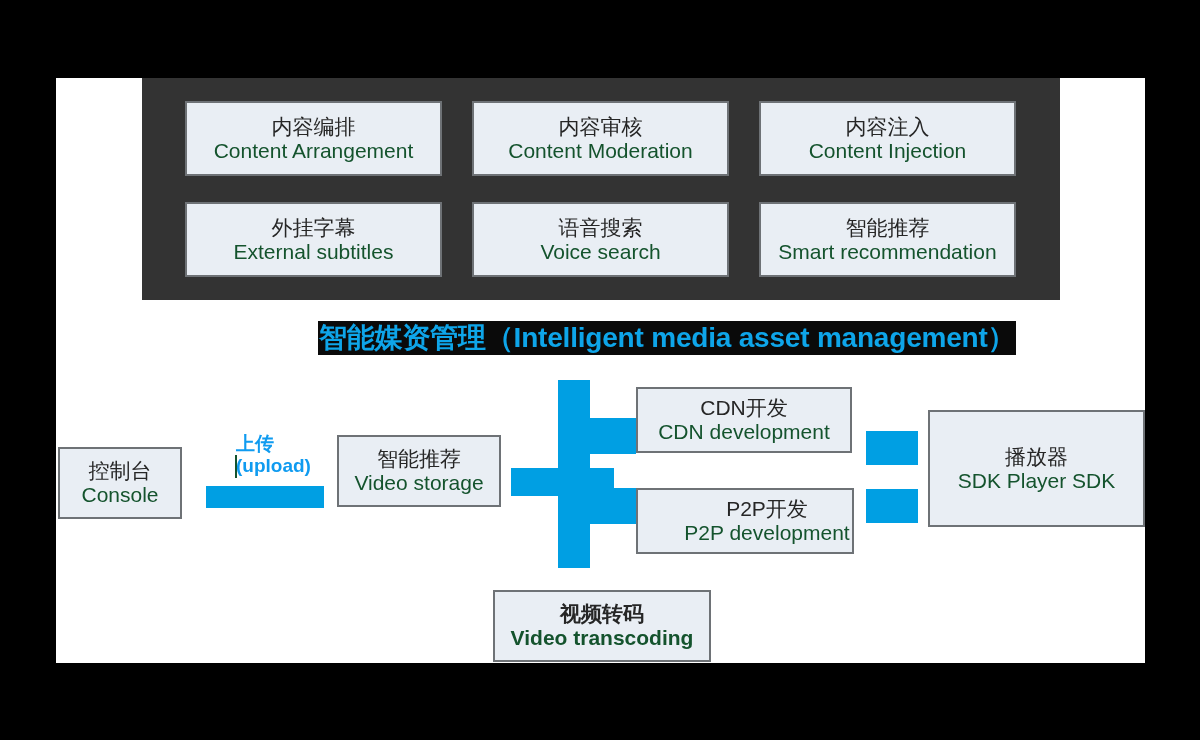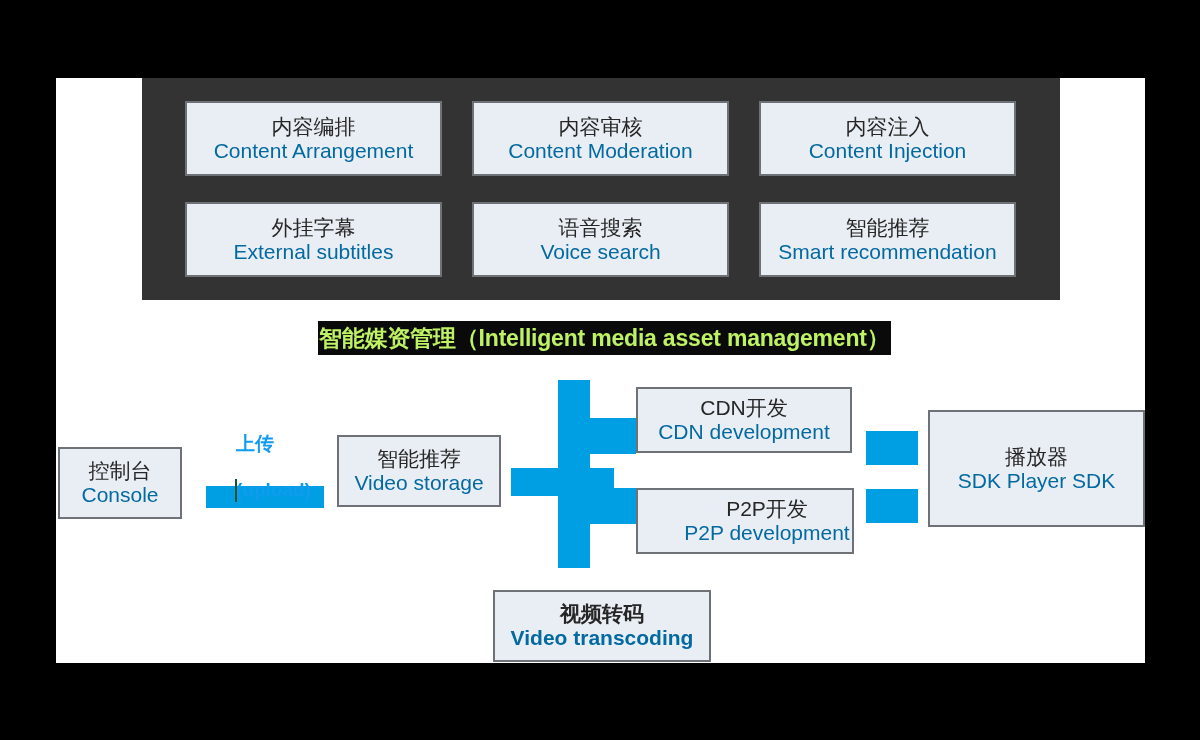--- a/index.html
+++ b/index.html
@@ -63,41 +63,41 @@
     align-items: center;
     justify-content: center;
     line-height: 1.12;
   }
   .box .cn {
     color: #262626;
     font-size: 21px;
     white-space: nowrap;
   }
   .box .en {
-    color: #0369a1;
+    color: #14532d;
     font-size: 21px;
     white-space: nowrap;
   }
   .feature-box {
     height: 75px;
   }
 
   
   #section-title {
     position: absolute;
     left: 262px;  
     top: 243px;   
     height: 34px;
     display: flex;
     align-items: center;
     background: #0a0a0a;
     padding: 0 1px;
     font-weight: bold;
-    font-size: 23px;
-    color: #bef264;
+    font-size: 28px;
+    color: #0ea5e9;
     letter-spacing: -0.2px;
     white-space: nowrap;
   }
 
   
   #console-box {
     position: absolute;
     left: 2px;    
     top: 369px;   
     width: 124px;
@@ -211,21 +211,20 @@
   }
   #upload-label .cn {
     display: block;
     transform: translateX(-50%);
   }
   #upload-label .en {
     display: block;
     transform: translateX(-50%);
     background: #14532d;
     padding: 0 1px;
-    margin-top: 24px;
   }
 </style>
 </head>
 <body>
 
 <div id="frame">
 
   <div id="canvas">
 
     <div id="dark-band">

